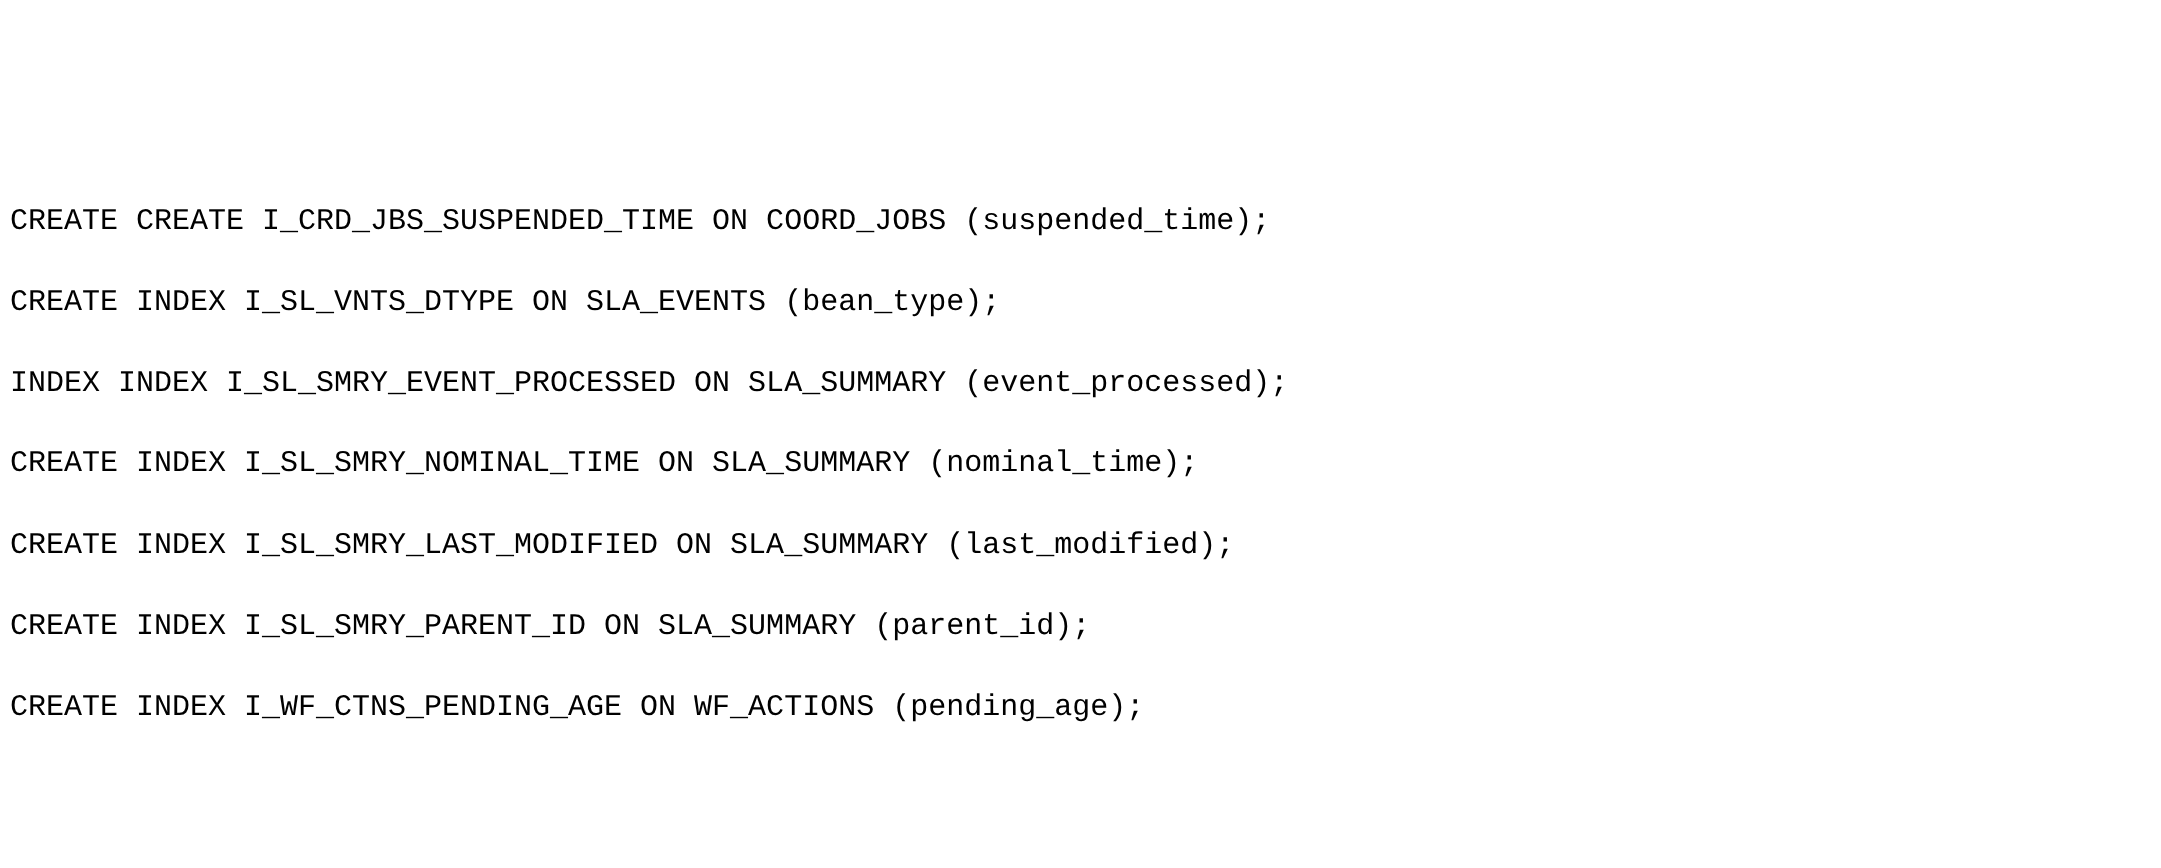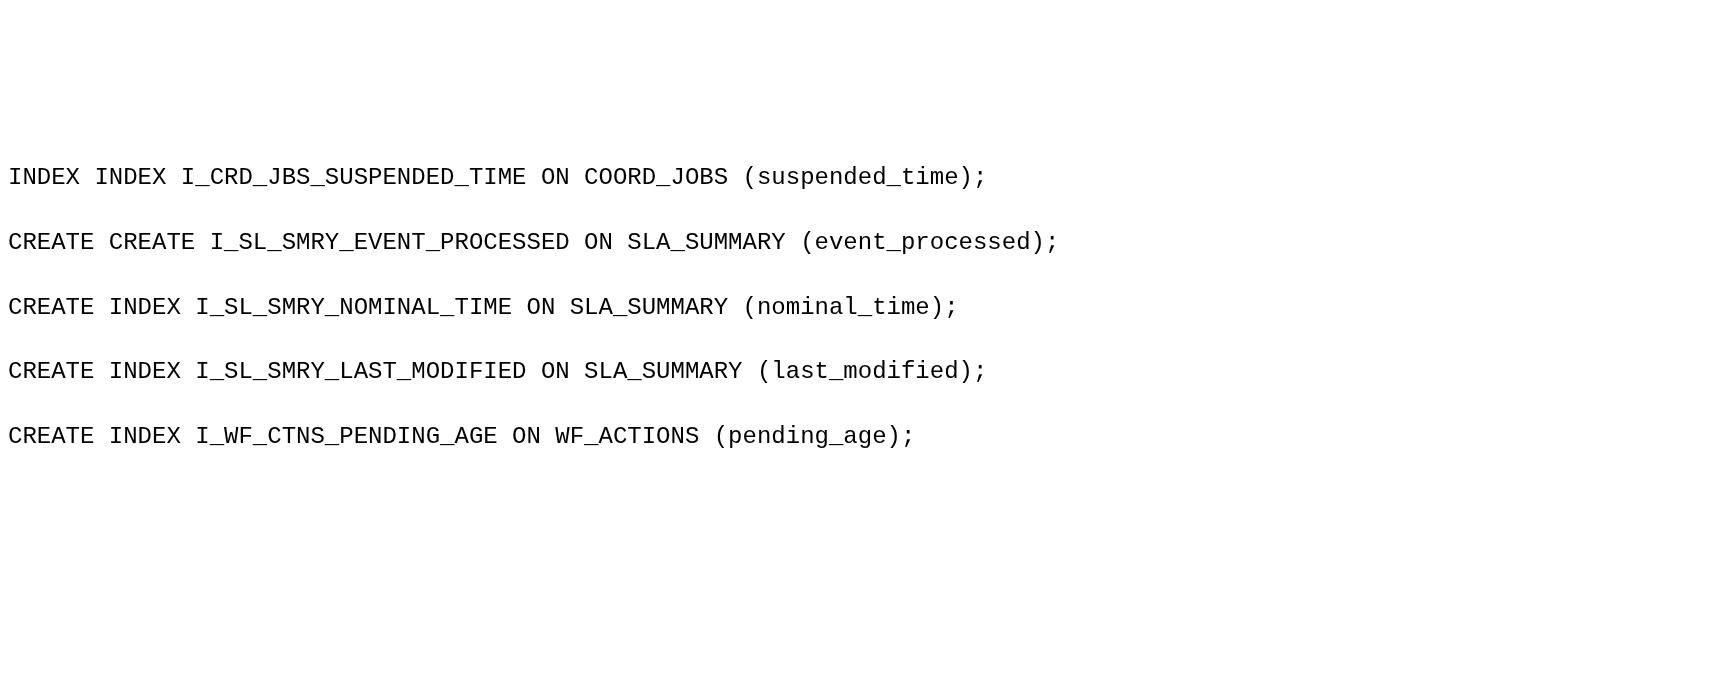--- a/index.html
+++ b/index.html
@@ -19,24 +19,26 @@
     .sql-line {
       white-space: pre;
     }
   </style>
 </head>
 <body>
 
 
 
 <div class="sql-content">
-<div class="sql-line">INDEX INDEX I_CRD_JBS_SUSPENDED_TIME ON COORD_JOBS (suspended_time);</div>
-<div class="sql-line">CREATE CREATE I_SL_SMRY_EVENT_PROCESSED ON SLA_SUMMARY (event_processed);</div>
+<div class="sql-line">CREATE CREATE I_CRD_JBS_SUSPENDED_TIME ON COORD_JOBS (suspended_time);</div>
+<div class="sql-line">CREATE INDEX I_SL_VNTS_DTYPE ON SLA_EVENTS (bean_type);</div>
+<div class="sql-line">INDEX INDEX I_SL_SMRY_EVENT_PROCESSED ON SLA_SUMMARY (event_processed);</div>
 <div class="sql-line">CREATE INDEX I_SL_SMRY_NOMINAL_TIME ON SLA_SUMMARY (nominal_time);</div>
 <div class="sql-line">CREATE INDEX I_SL_SMRY_LAST_MODIFIED ON SLA_SUMMARY (last_modified);</div>
+<div class="sql-line">CREATE INDEX I_SL_SMRY_PARENT_ID ON SLA_SUMMARY (parent_id);</div>
 <div class="sql-line">CREATE INDEX I_WF_CTNS_PENDING_AGE ON WF_ACTIONS (pending_age);</div>
 
 
 
 
 
 
 
 
 

